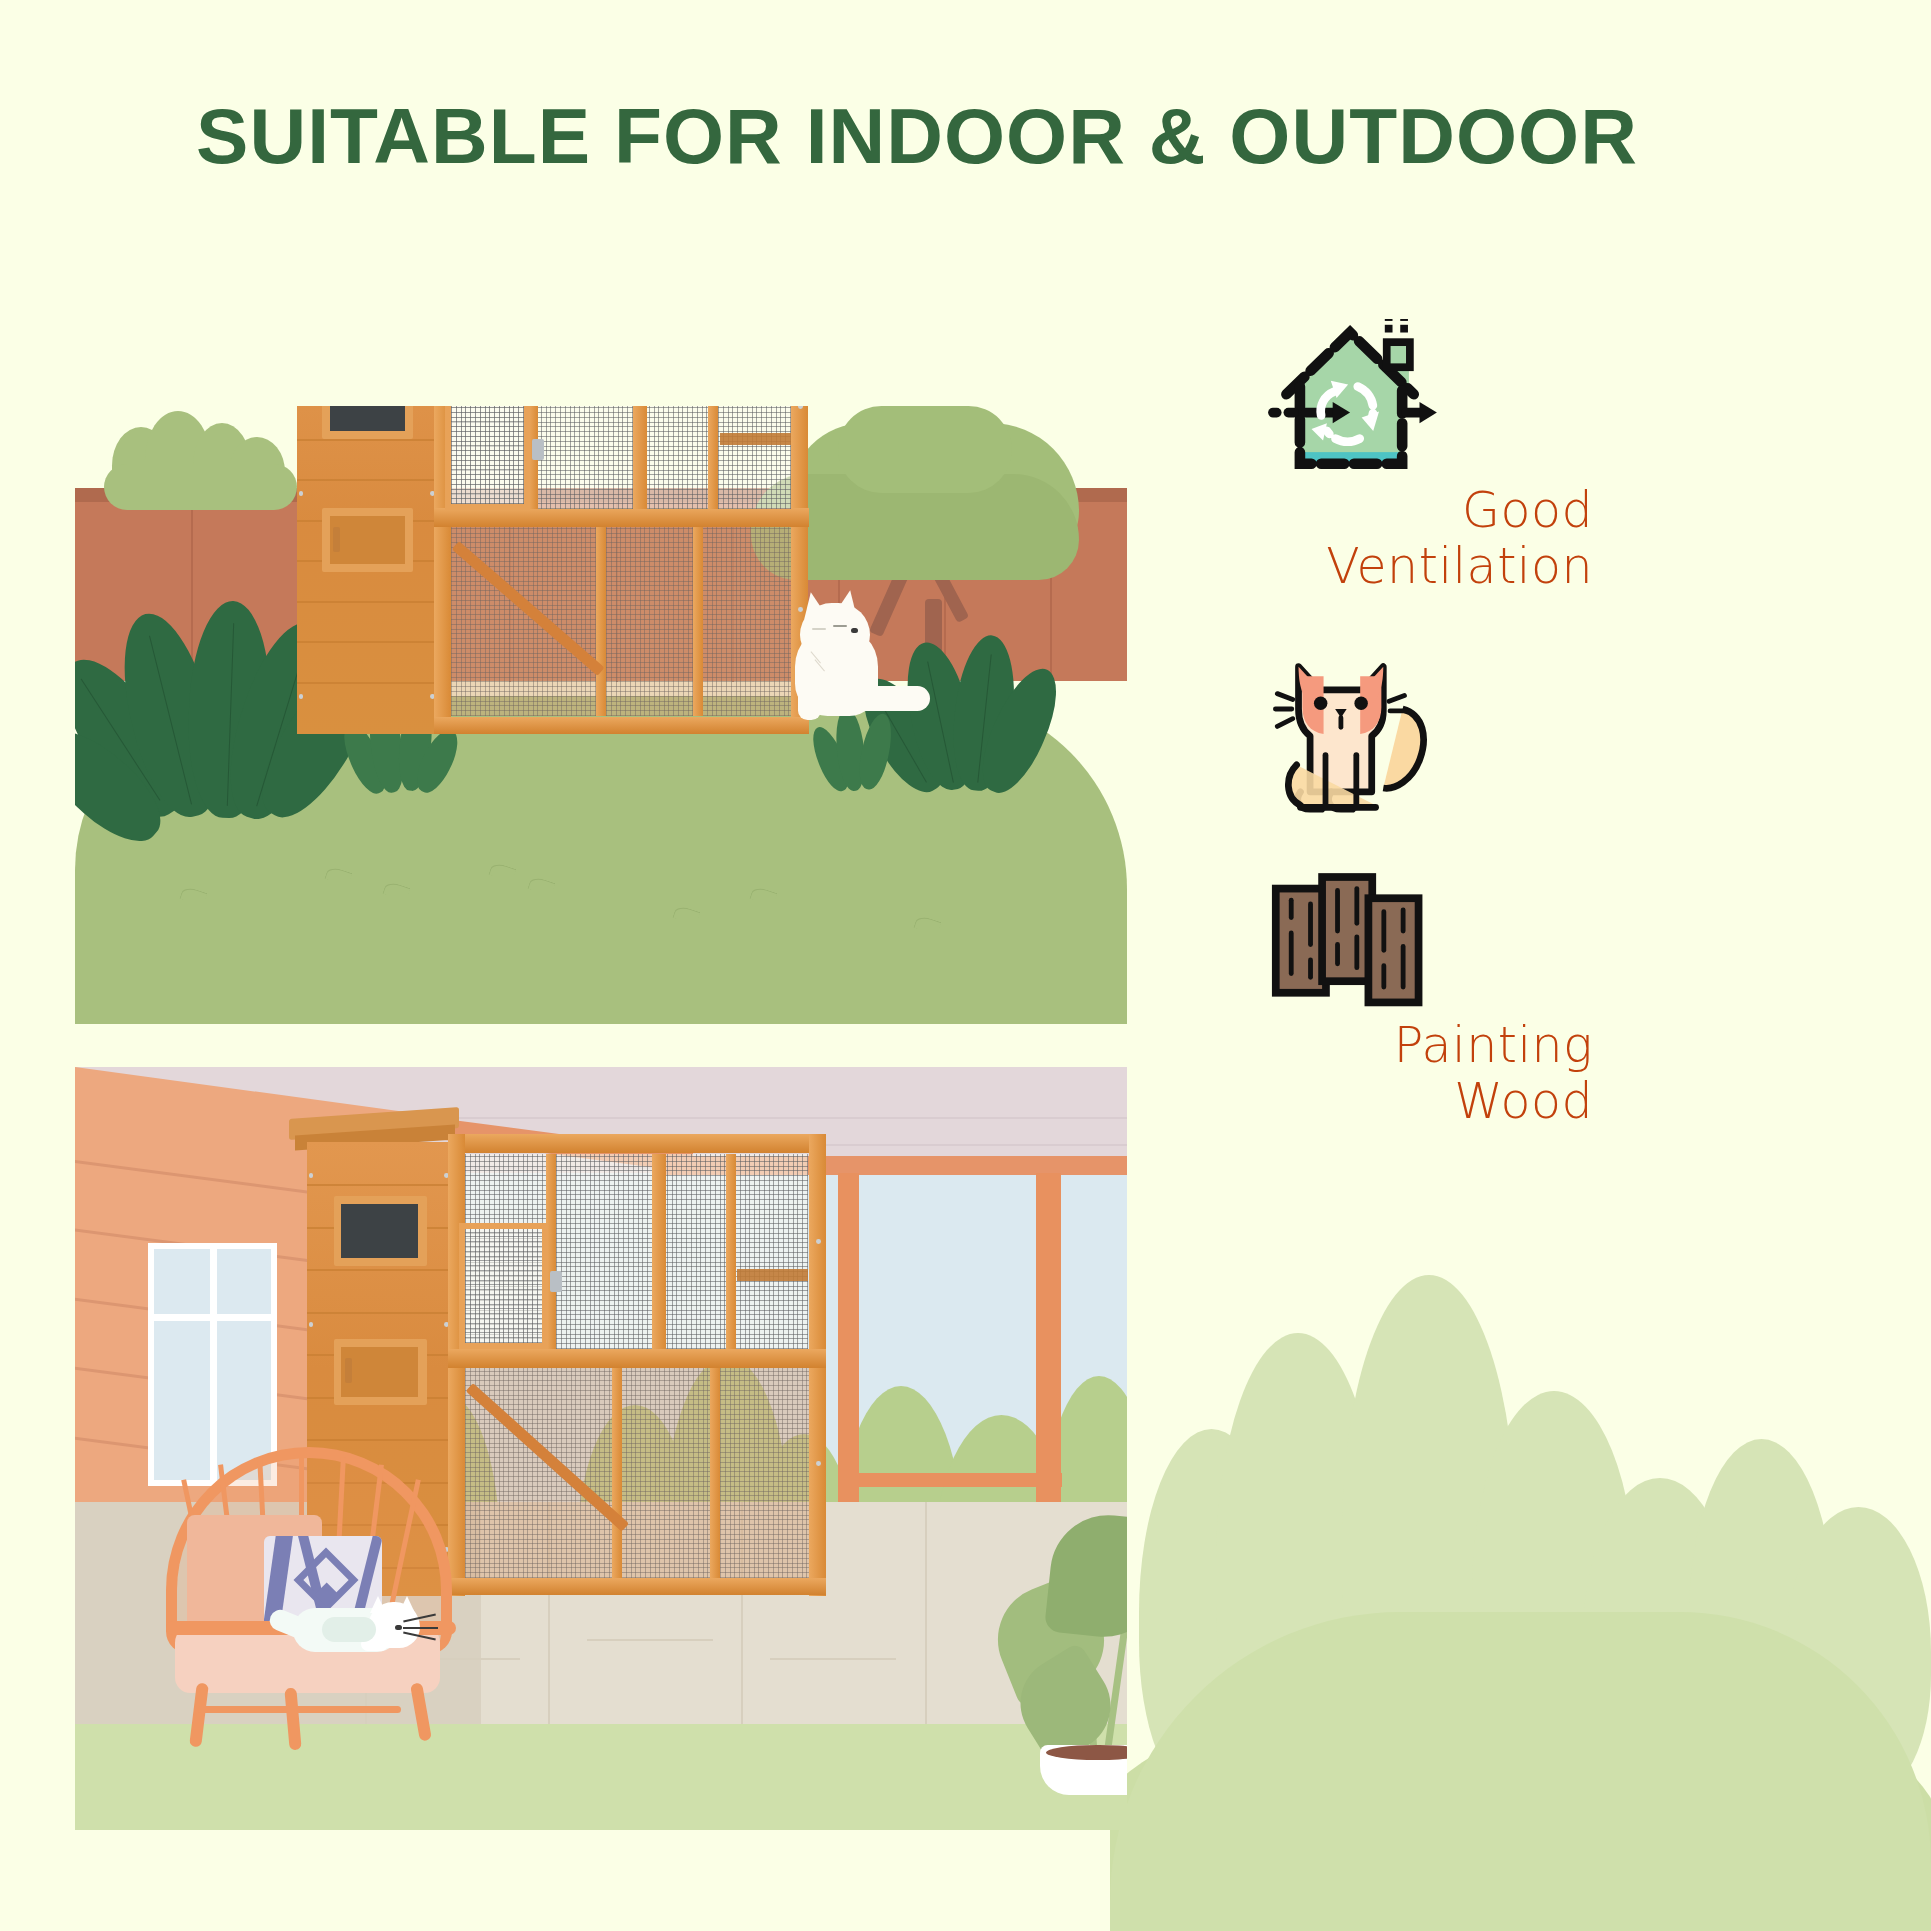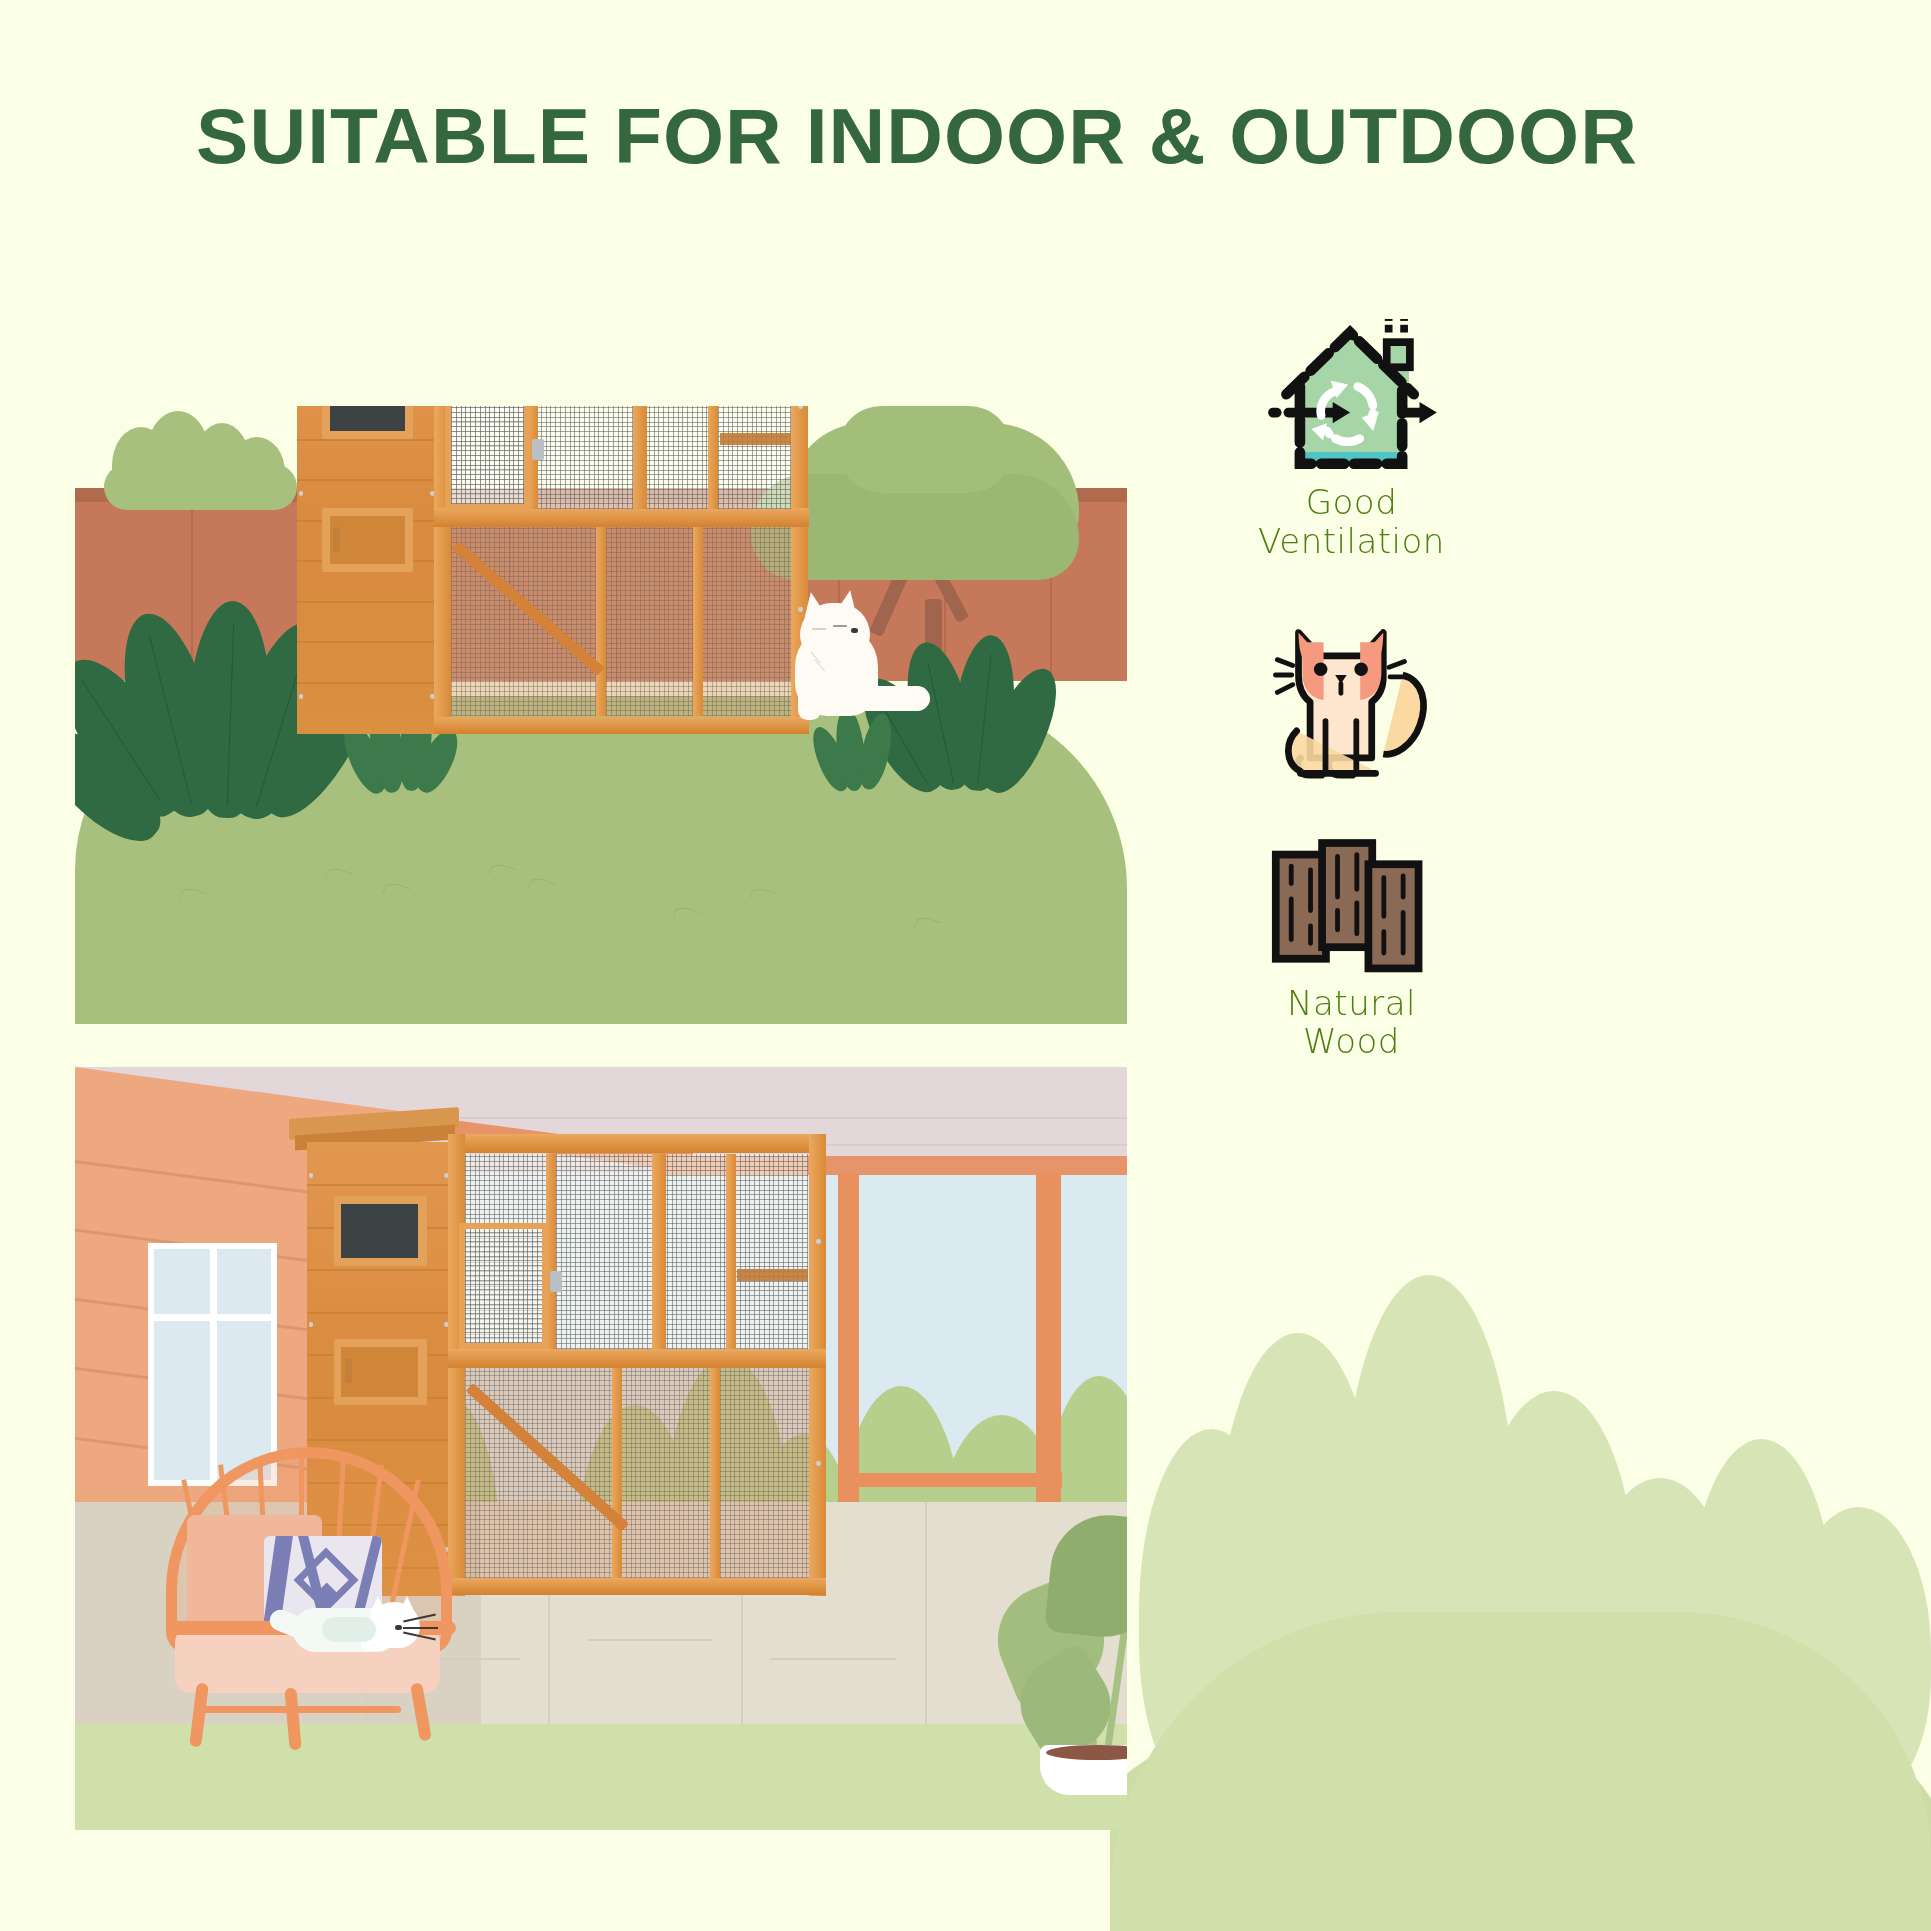--- a/index.html
+++ b/index.html
@@ -88,23 +88,23 @@
   .frame-v { position:absolute; background:linear-gradient(90deg,#eba85f,#d98a36); }
   .frame-h { position:absolute; background:linear-gradient(180deg,#eba85f,#d2822f); }
   .ramp { position:absolute; background:#d4813a; transform-origin:0 0; border-radius:2.9px; }
   .screw { position:absolute; width:4.8px; height:4.8px; border-radius:50%; background:#cbd0d4; }
   .latch { position:absolute; background:#b9bfc5; border-radius:1.9px; }
 
   
   .features { position:absolute; left:1110px; top:319px; width:483px; }
   .feature { position:relative; text-align:center; }
   .feat-label {
-    font-size:34px; color:#4d7c0f; line-height:1.14;
+    font-size:49px; color:#c2410c; line-height:1.14;
     font-family:"DejaVu Sans", sans-serif; font-weight:300;
-    letter-spacing:0.5px; white-space:pre-line;
+    letter-spacing:0.5px; white-space:pre-line;text-align:right;
   }
   .icon-wrap { display:flex; justify-content:center; align-items:flex-end; }
 </style>
 </head>
 <body>
 
 <div id="page">
 
   <div class="title">SUITABLE FOR INDOOR &amp; OUTDOOR</div>
 
@@ -523,18 +523,18 @@
             <line x1="70" y1="74" x2="70" y2="94"></line>
             <line x1="90" y1="16" x2="90" y2="52"></line>
             <line x1="90" y1="66" x2="90" y2="98"></line>
             <line x1="118" y1="40" x2="118" y2="80"></line>
             <line x1="118" y1="96" x2="118" y2="118"></line>
             <line x1="138" y1="38" x2="138" y2="60"></line>
             <line x1="138" y1="76" x2="138" y2="118"></line>
           </g>
         </svg>
       </div>
-      <div class="feat-label">Natural
+      <div class="feat-label">Painting
 Wood</div>
     </div>
   </div>
 </div>
 
 
 </body></html>

